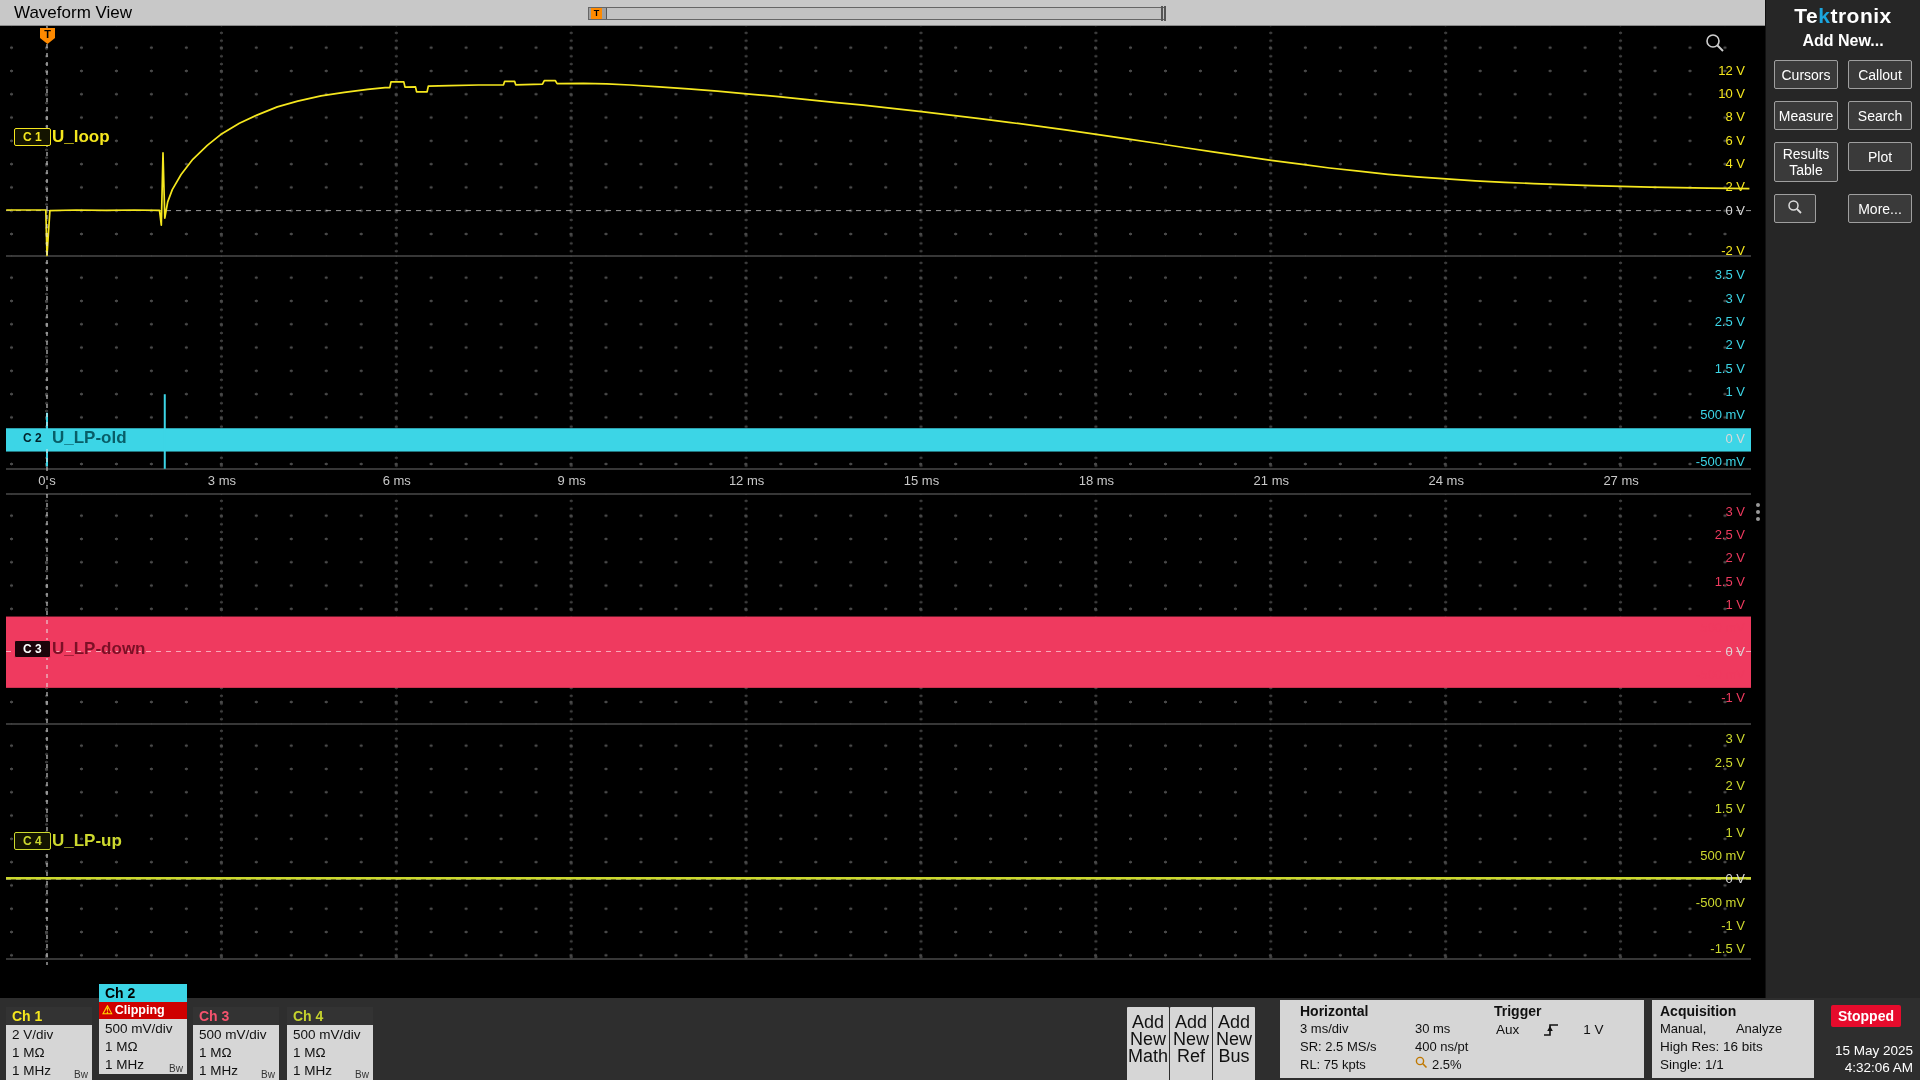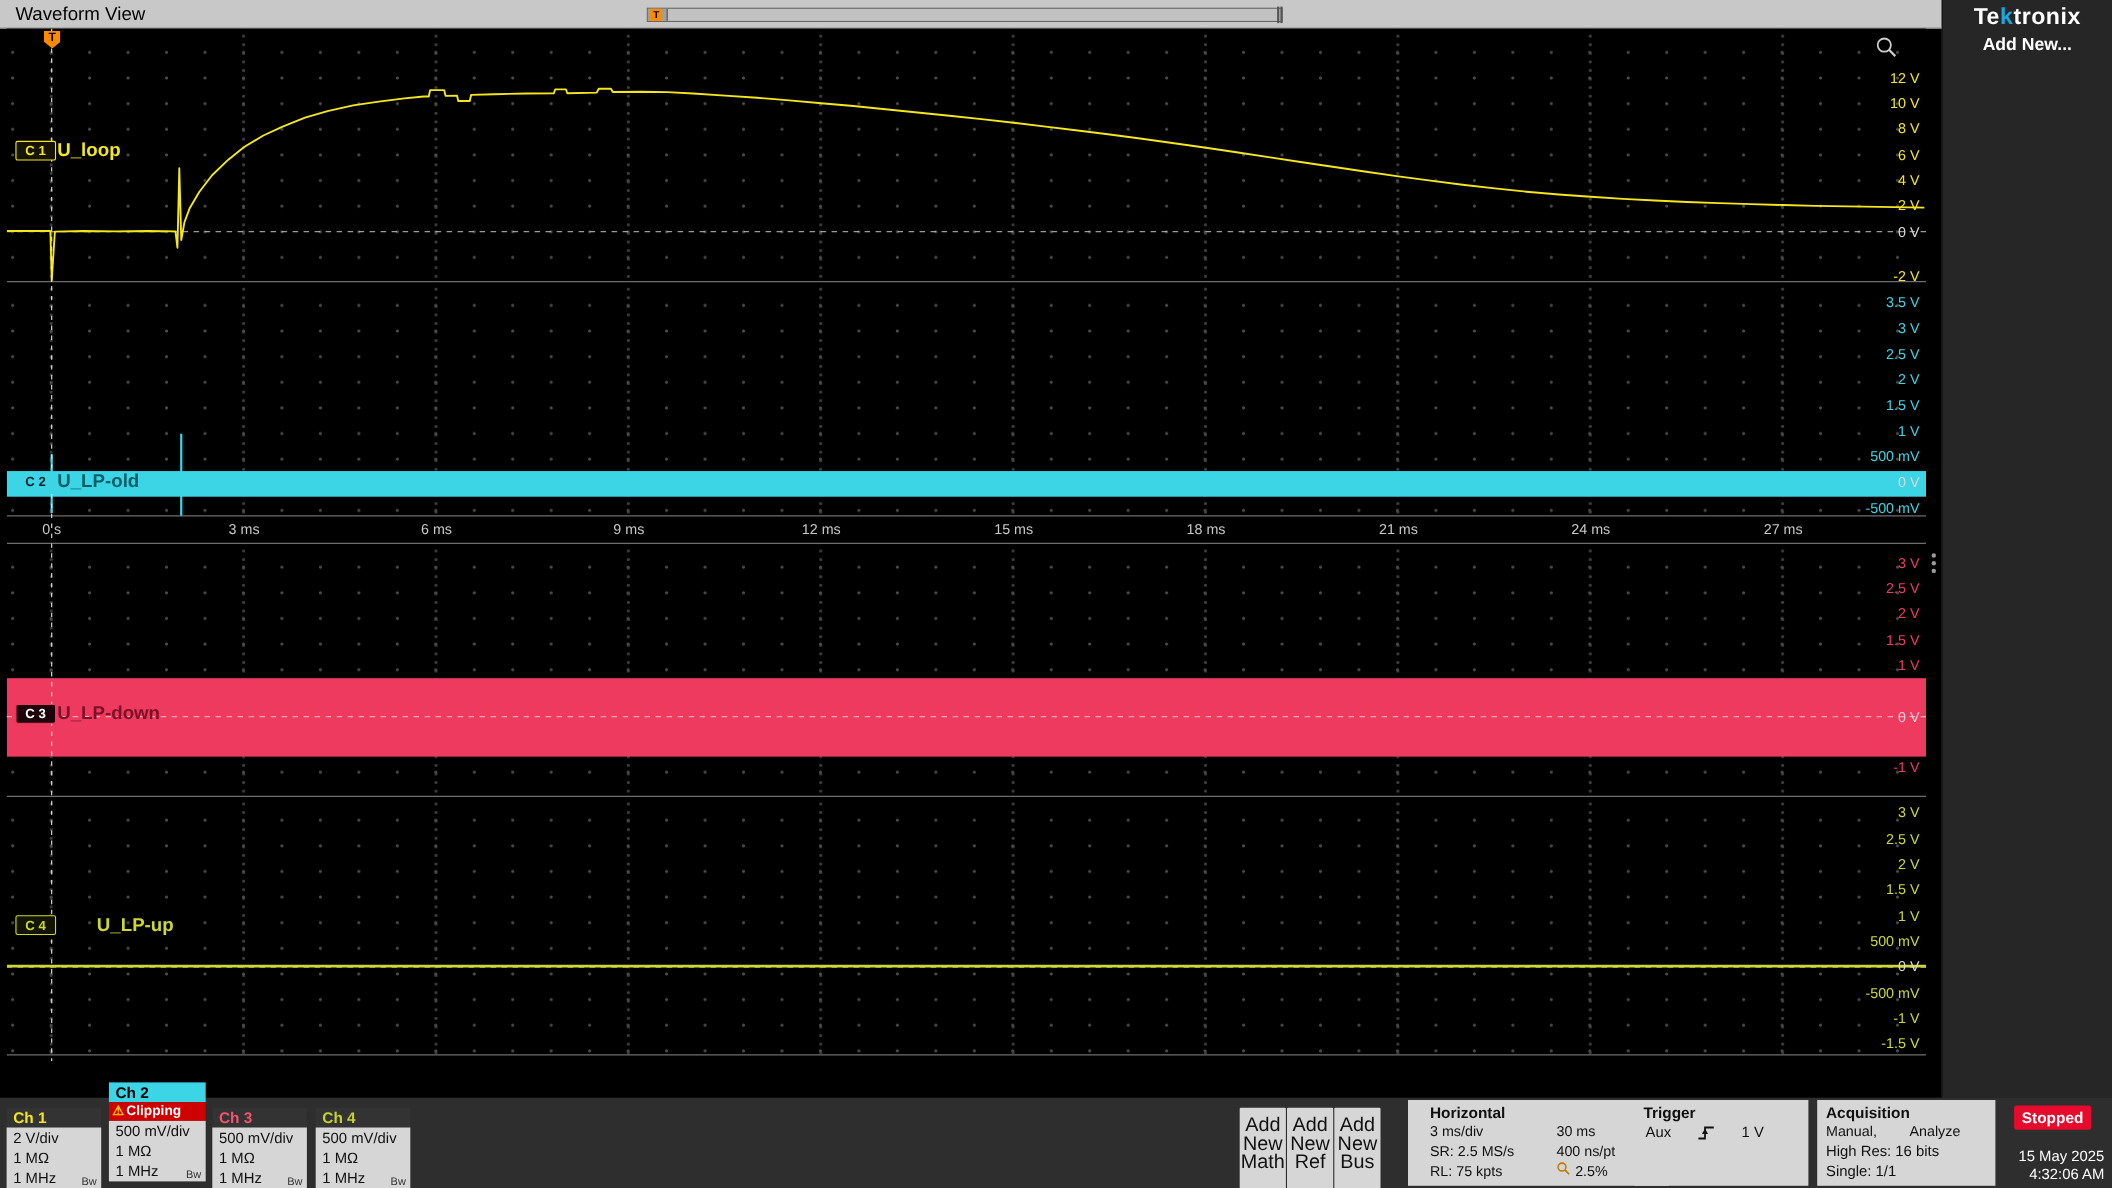--- a/index.html
+++ b/index.html
@@ -201,31 +201,48 @@
           <div class="tlabel" style="left: 1241.3px;">21 ms</div>
           <div class="tlabel" style="left: 1416.2px;">24 ms</div>
           <div class="tlabel" style="left: 1591.1px;">27 ms</div>
           <div class="chbadge b0" style="top: 102px;">C 1</div>
           <div class="chname n0" style="top: 101px;">U_loop</div>
           <div class="chbadge b1" style="top: 403px;">C 2</div>
           <div class="chname n1" style="top: 402px;">U_LP-old</div>
           <div class="chbadge b2" style="top: 614px;">C 3</div>
           <div class="chname n2" style="top: 613px;">U_LP-down</div>
           <div class="chbadge b3" style="top: 806px;">C 4</div>
-          <div class="chname n3" style="top: 805px; padding-left: 36px;">U_LP-up</div>
+          <div class="chname n3" style="top: 805px;">U_LP-up</div>
         </div>
     </div>
 
     <div class="sidebar">
       <div class="logo">
         <span>Te</span>
           <span class="k">k</span>
           <span>tronix</span>
       </div>
       <div class="addnew">Add New...</div>
+      <div class="btngrid">
+        <div class="sbtn">Cursors</div>
+        <div class="sbtn">Callout</div>
+        <div class="sbtn">Measure</div>
+        <div class="sbtn">Search</div>
+        <div class="sbtn tall">Results Table</div>
+        <div class="sbtn">Plot</div>
+        <div class="sbtn iconbtn">
+          <span>
+            <svg width="16" height="16" viewBox="0 0 16 16">
+              <circle cx="6.5" cy="6.5" r="4.5" fill="none" stroke="#ddd" stroke-width="1.5"></circle>
+              <line x1="10" y1="10" x2="14" y2="14" stroke="#ddd" stroke-width="1.8"></line>
+            </svg>
+          </span>
+        </div>
+        <div class="sbtn">More...</div>
+      </div>
     </div>
   </div>
 
   <div class="dots-handle"></div>
 
   <div class="bottombar">
 
     <div class="chbox" style="left:6px; top:9px; width:86px;">
       <div class="hd hd-c1">Ch 1</div>
       <div class="info">

